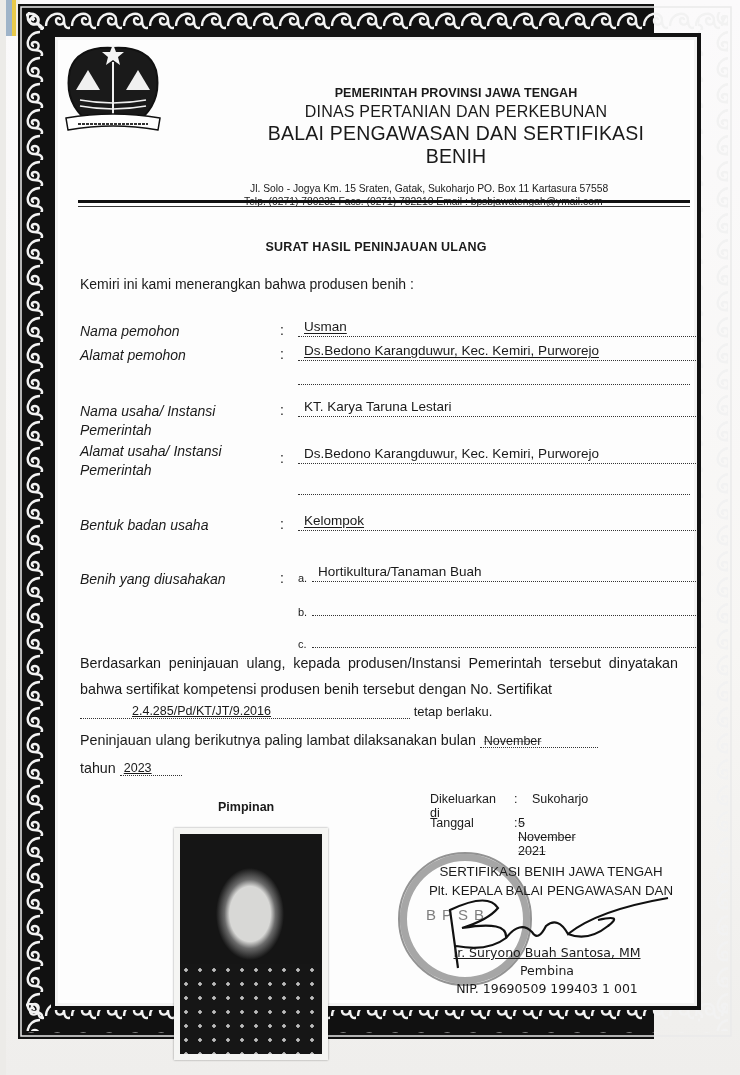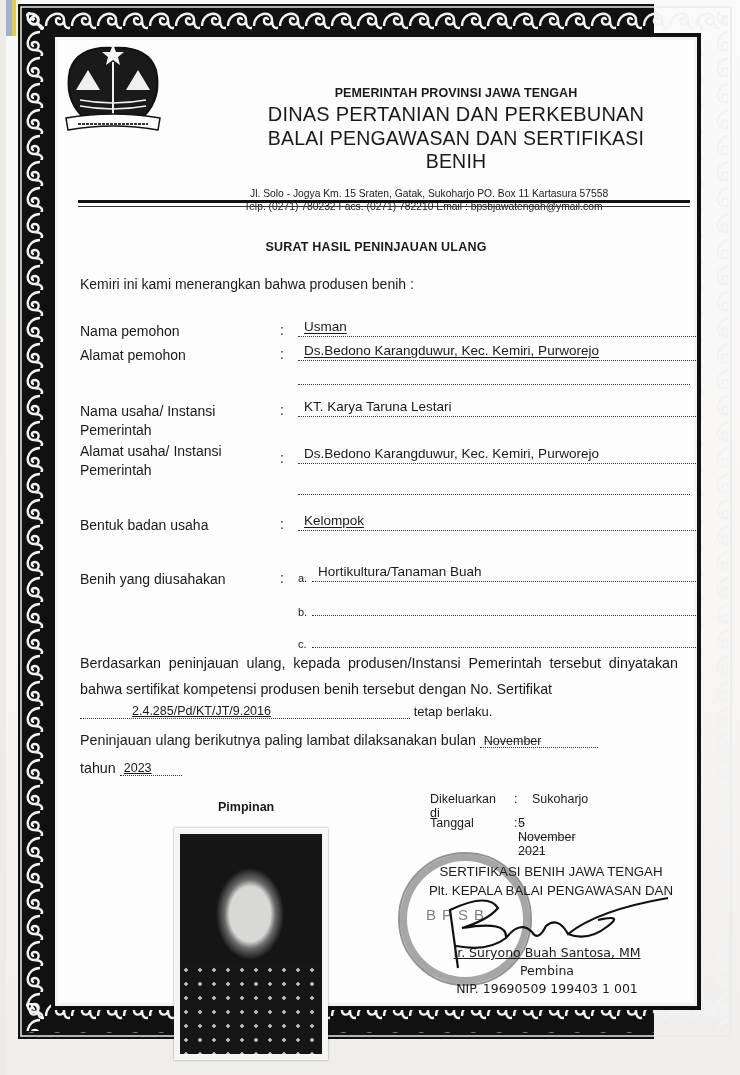--- a/index.html
+++ b/index.html
@@ -30,39 +30,39 @@
       outline: 2px solid #111;
       outline-offset: 3px;
       box-shadow: 0 0 0 5px #f3f3f3, 0 0 0 7px #111;
     }
     
     .logo {
       position: absolute; left: 48px; top: 22px; width: 110px; height: 100px;
     }
     .hdr { position: absolute; left: 178px; top: 46px; width: 440px; text-align: center; }
     .hdr .l1 { font-size: 12.5px; font-weight: bold; letter-spacing: 0.1px; }
-    .hdr .l2 { font-size: 20px; font-weight: normal; margin-top: 3px; letter-spacing: 0.2px; }
+    .hdr .l2 { font-size: 16px; font-weight: normal; margin-top: 3px; letter-spacing: 0.2px; }
     .hdr .l3 { font-size: 19.5px; font-weight: normal; margin-top: 1px; letter-spacing: 0.2px; }
     .hdr .l4 { font-size: 10.3px; margin-top: 15px; text-align: left; padding-left: 14px; }
     .hdr .l5 { font-size: 10.3px; margin-top: 2px; text-align: left; padding-left: 8px; }
     .rule {
       position: absolute; left: 20px; top: 160px; width: 612px; height: 0;
       border-top: 3px solid #111;
     }
     .rule2 {
       position: absolute; left: 20px; top: 166px; width: 612px; height: 0;
       border-top: 1px solid #333;
     }
     .title {
       position: absolute; left: 0; width: 100%; top: 200px; text-align: center;
       font-size: 12.5px; font-weight: bold; letter-spacing: 0.2px;
     }
     .intro { position: absolute; left: 22px; top: 236px; font-size: 14px; }
     .row { position: absolute; left: 22px; width: 600px; font-size: 14px; }
-    .row .lab { position: absolute; left: 0; top: 0; width: 180px; line-height: 19px; }
+    .row .lab { position: absolute; left: 0; top: 0; width: 180px; line-height: 19px; font-style: italic; }
     .row .colon { position: absolute; left: 200px; top: 0; }
     .row .val {
       position: absolute; left: 218px; top: -3px; width: 392px; height: 17px;
       border-bottom: 1.5px dotted #333; font-size: 13.5px; padding-left: 6px;
       white-space: nowrap;
     }
     .row .val.ul span { text-decoration: underline; text-underline-offset: 2px; }
     .row .extra {
       position: absolute; left: 218px; width: 392px; height: 0;
       border-bottom: 1.5px dotted #333;

